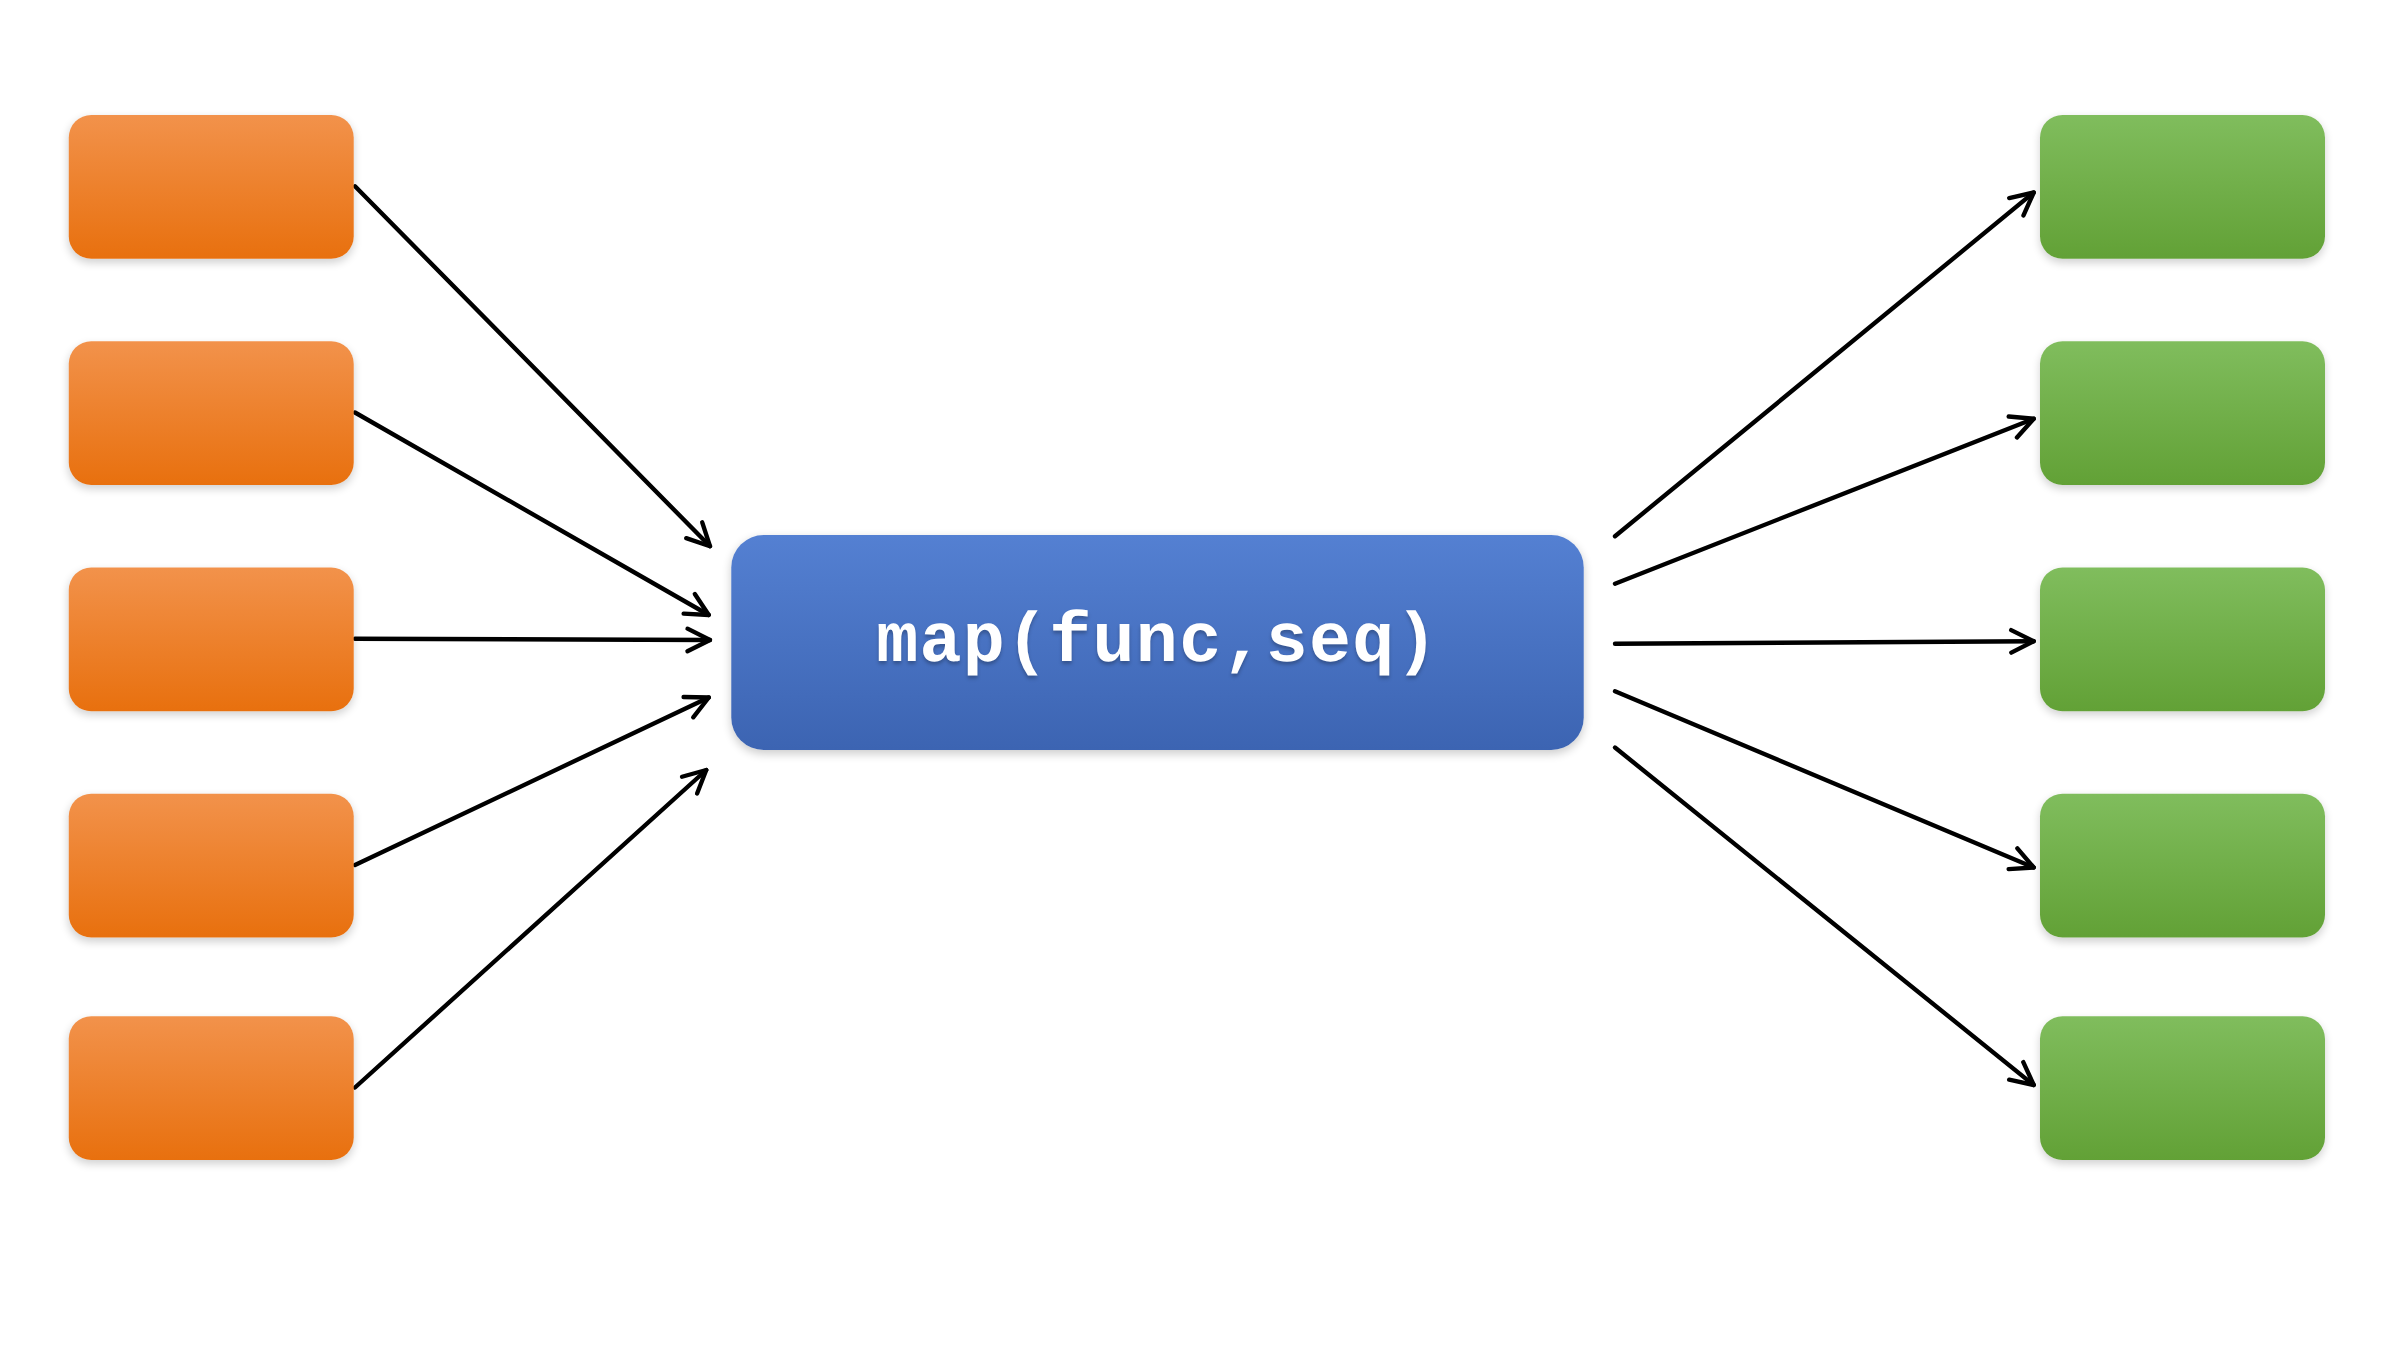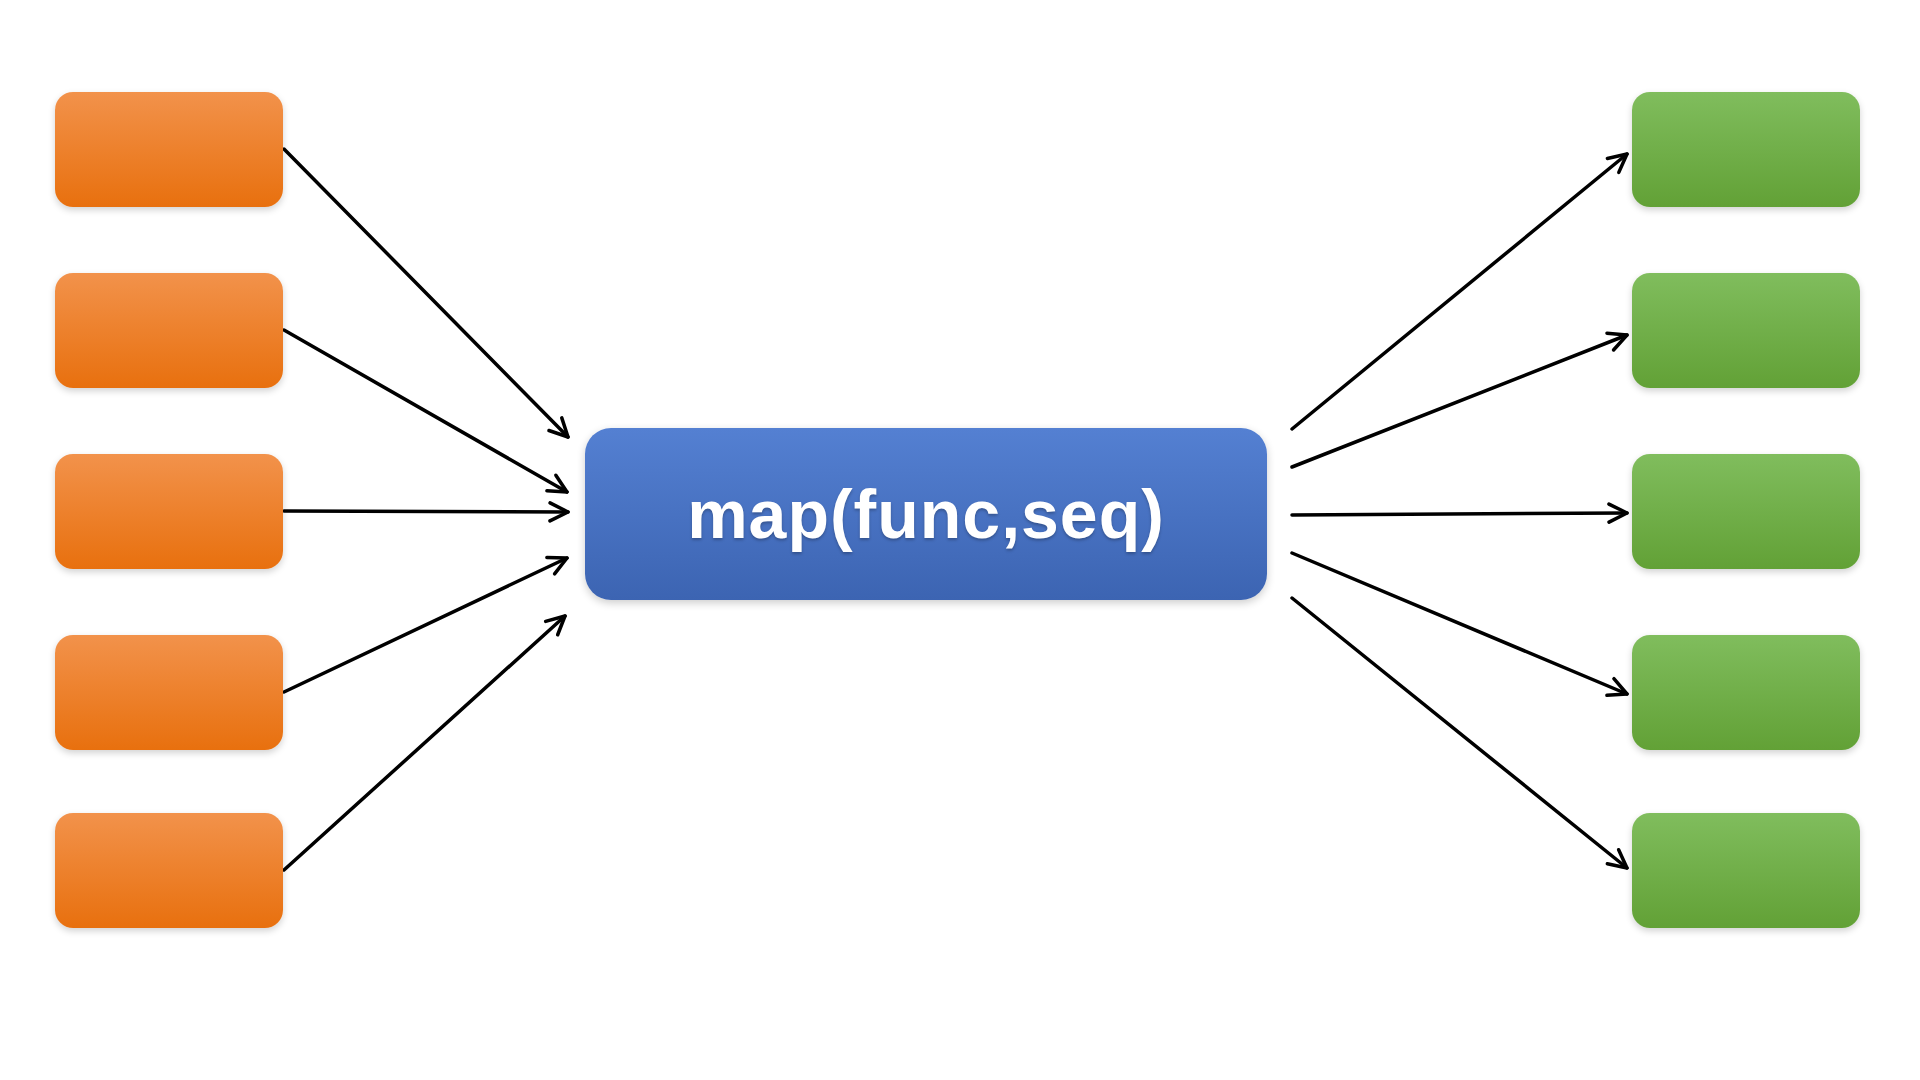--- a/index.html
+++ b/index.html
@@ -28,23 +28,23 @@
     top: 428px;
     width: 682px;
     height: 172px;
     border-radius: 26px;
     box-shadow: 0 3px 8px rgba(0,0,0,0.20);
     display: flex;
     align-items: center;
     justify-content: center;
   }
   .center-label {
-    font-family: Liberation Sans, sans-serif;
+    font-family: Liberation Mono, monospace;
     font-weight: bold;
-    font-size: 68px;
+    font-size: 56px;
     letter-spacing: 1px;
     text-shadow: 0 2px 3px rgba(0,0,0,0.25);
     white-space: nowrap;
     text-align: center;
   }
   svg.arrow-layer {
     position: absolute;
     left: 0;
     top: 0;
     width: 1920px;

